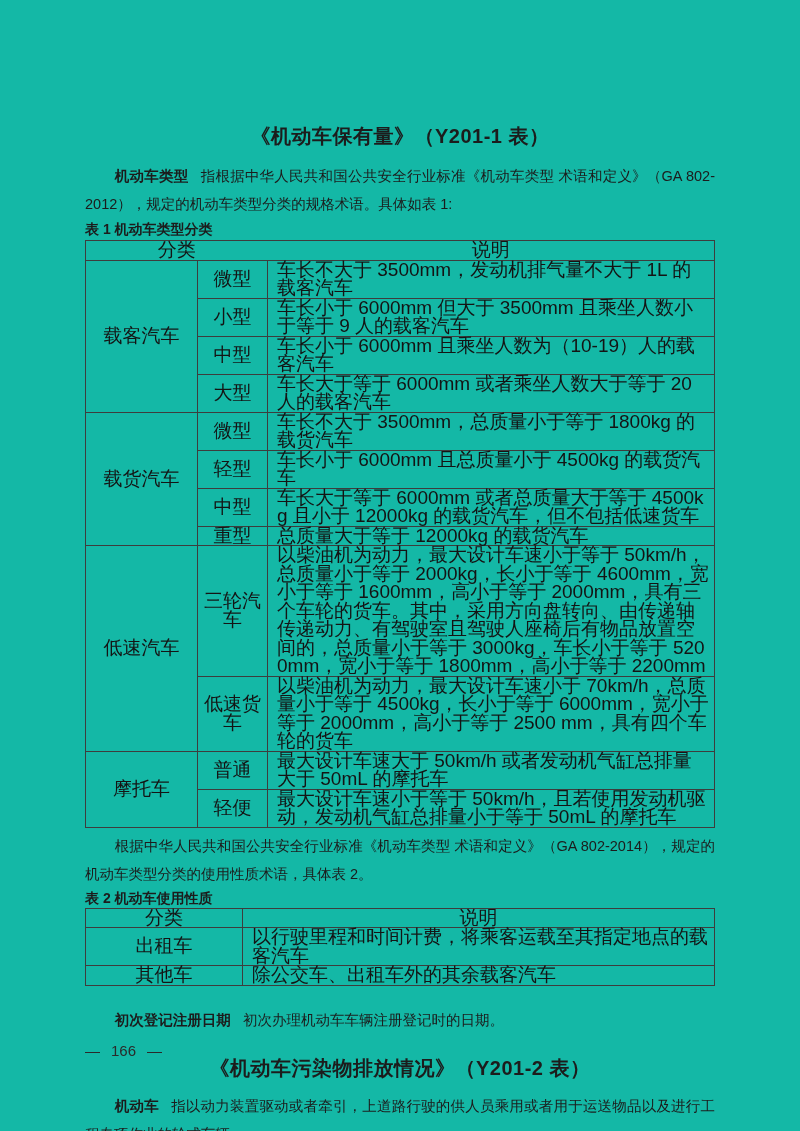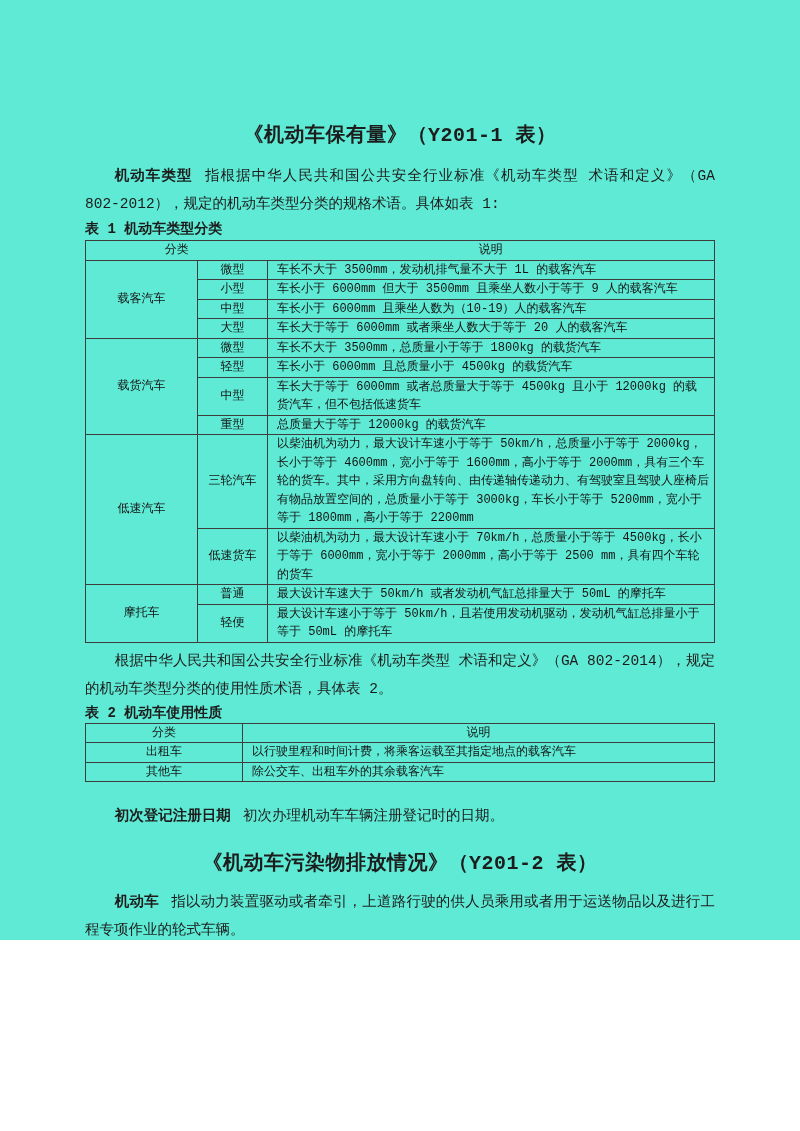--- a/index.html
+++ b/index.html
@@ -1,33 +1,33 @@
 <!DOCTYPE html>
 <html><head>
 <meta charset="utf-8">
 <style>
   * { margin:0; padding:0; box-sizing:border-box; }
   html,body { background:#ffffff; }
   .page {
-    width:800px; height:940px; background:#5eead4; position:relative; overflow:hidden;
-    font-family:Liberation Mono, monospace; color:#1c1c1c;
+    width:800px; height:1131px; background:#14b8a6; position:relative; overflow:hidden;
+    font-family:Liberation Sans, sans-serif; color:#1c1c1c;
   }
   .content { padding:124px 85px 0 85px; }
   .sec-title { font-size:20px; font-weight:bold; text-align:center; line-height:24px; letter-spacing:0.5px; }
   .sec-title.mt { margin-top:22px; }
   .para { font-size:14.5px; line-height:28px; text-indent:2.05em; text-align:justify; }
   .para.p1 { margin-top:14px; }
   .para.p2 { margin-top:4px; }
   .para.p3 { margin-top:20px; }
   .para.p4 { margin-top:12px; }
   .para.p5 { margin-top:14px; }
   .term { font-weight:bold; margin-right:0.85em; }
   .caption { font-size:14px; font-weight:bold; text-align:left; line-height:22px; }
   .caption.c2 { line-height:20px; }
-  .tbl { width:100%; border-collapse:collapse; font-size:12px; color:#141414; table-layout:fixed; }
+  .tbl { width:100%; border-collapse:collapse; font-size:19px; color:#141414; table-layout:fixed; }
   .tbl td {
     border:1px solid #3d3d3d; line-height:18.5px; text-align:center;
     vertical-align:middle; padding:0 2px; word-break:break-all;
   }
   .tbl td.desc { text-align:left; padding:0 5px 0 9px; }
   .tbl1 .c1 { width:112px; } .tbl1 .c2 { width:70px; }
   .tbl2 .c1 { width:157px; }
   .tbl1 td.hdr-cat { border-right:hidden; }
   .tbl1 td.hdr-desc { border-left:hidden; }
   .footer {

